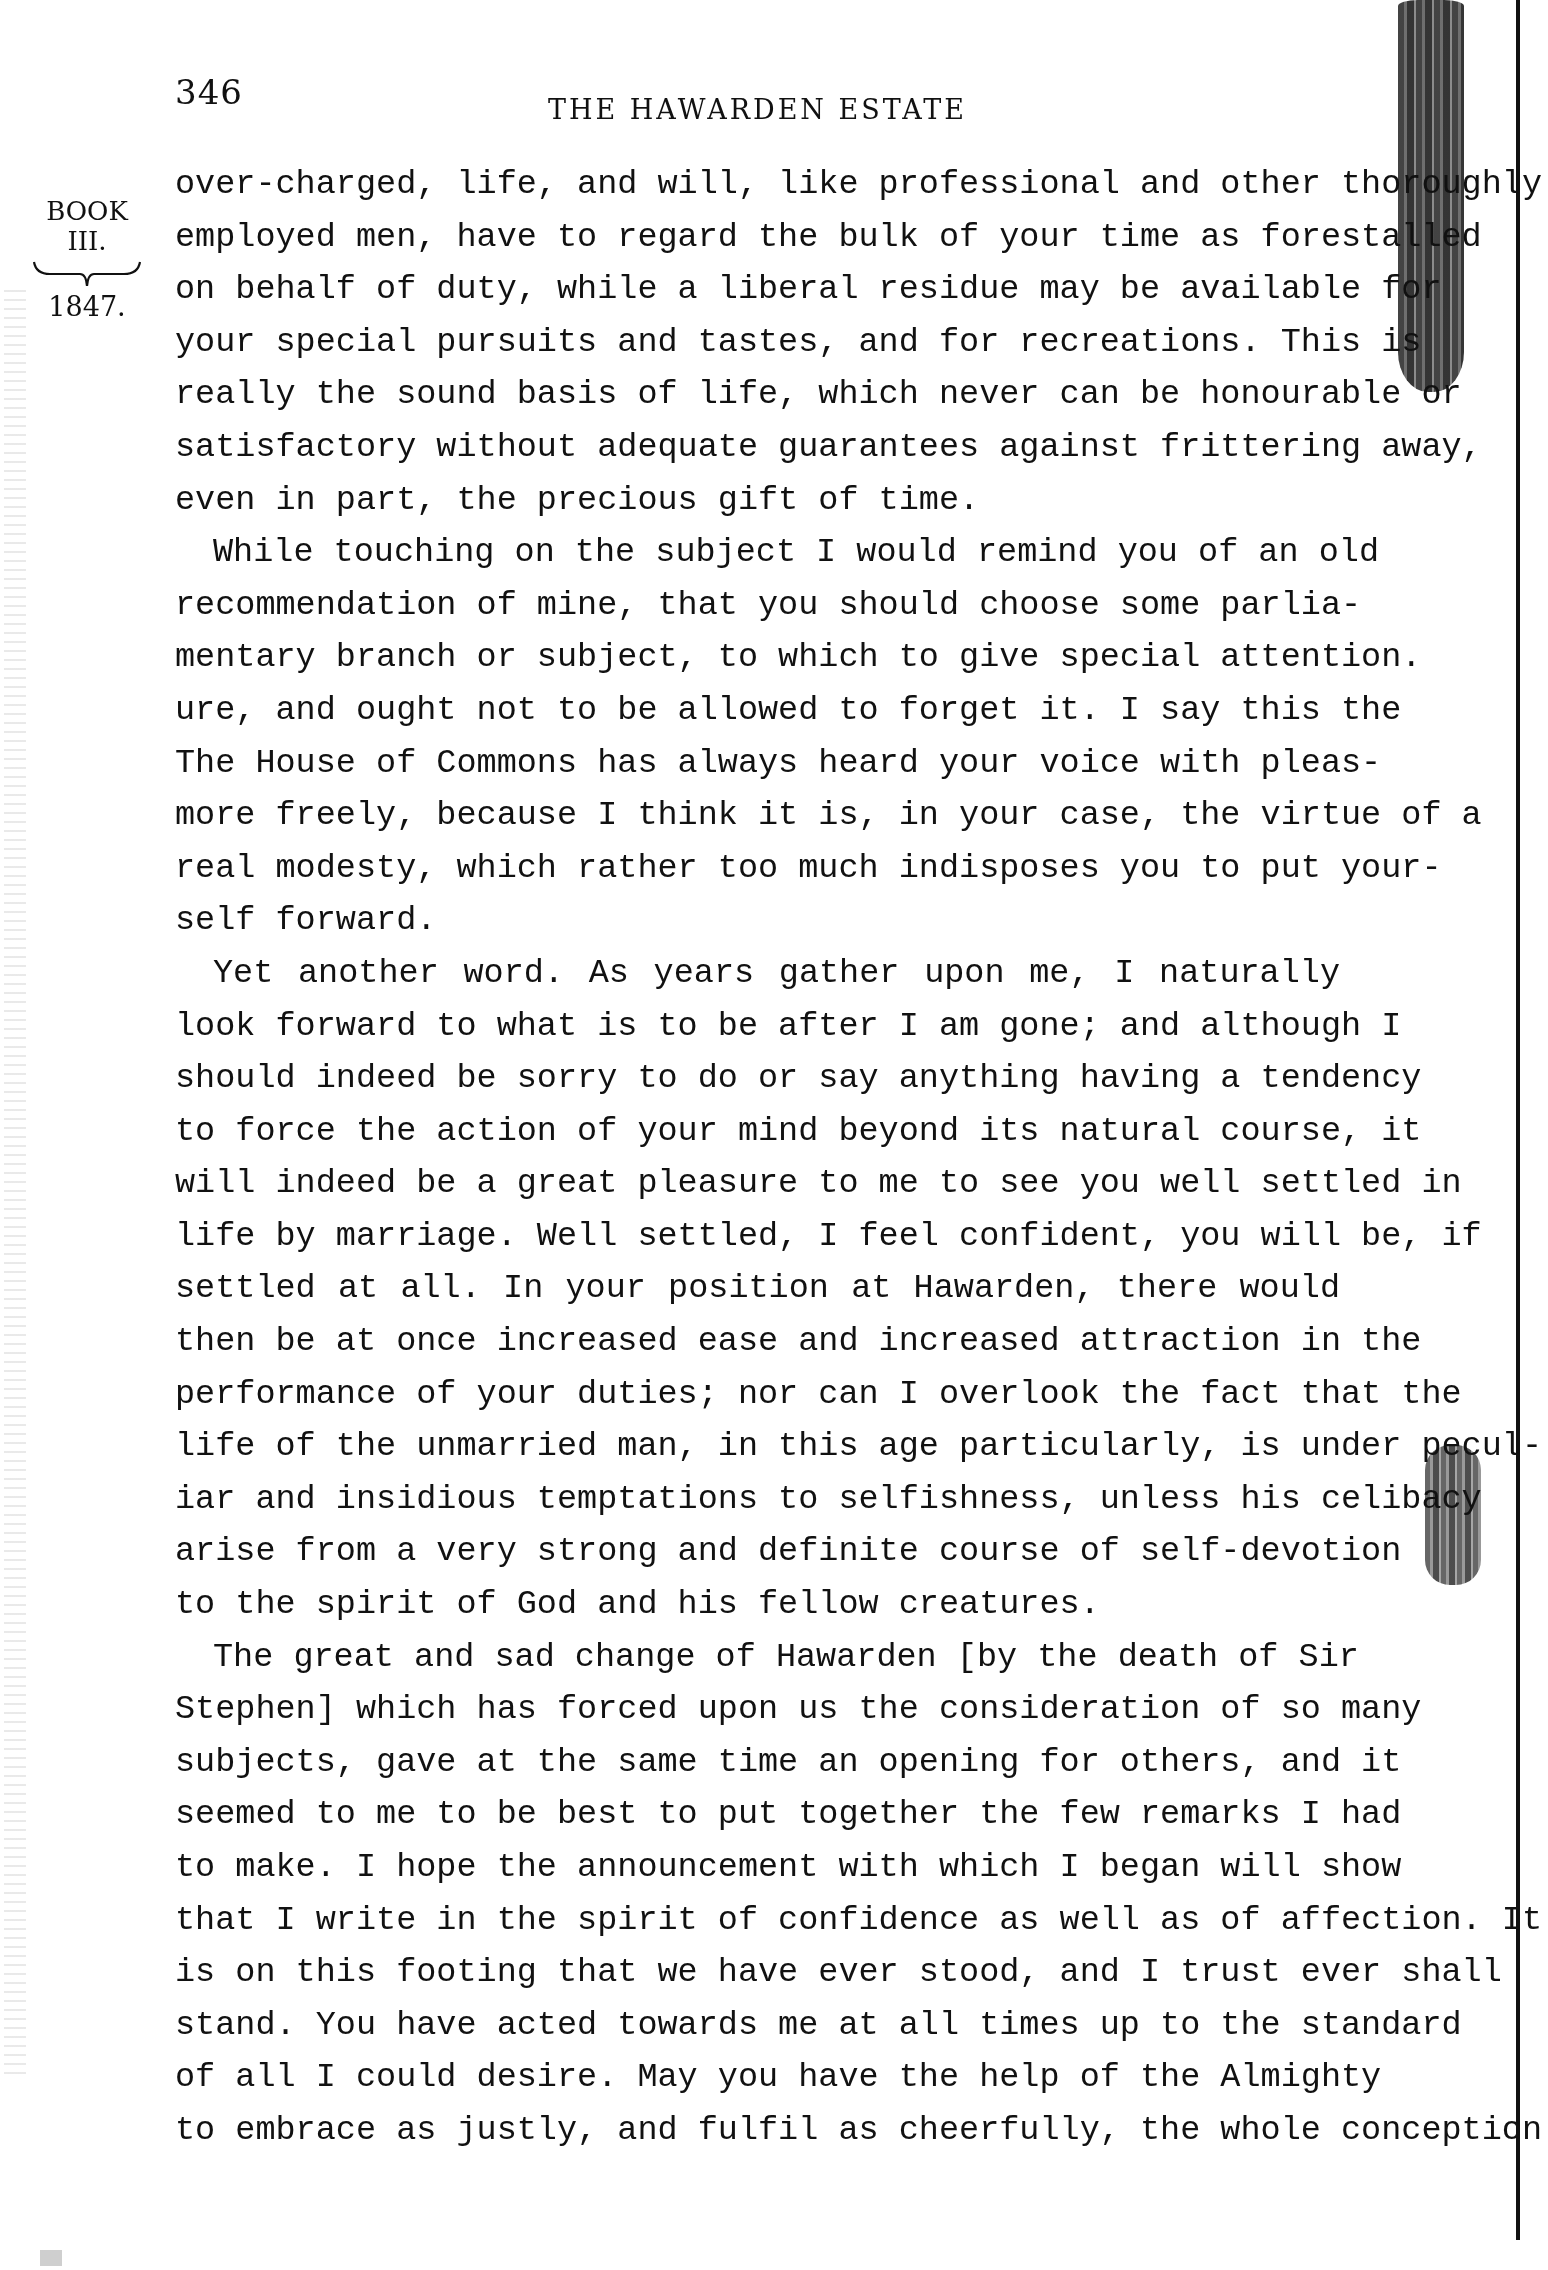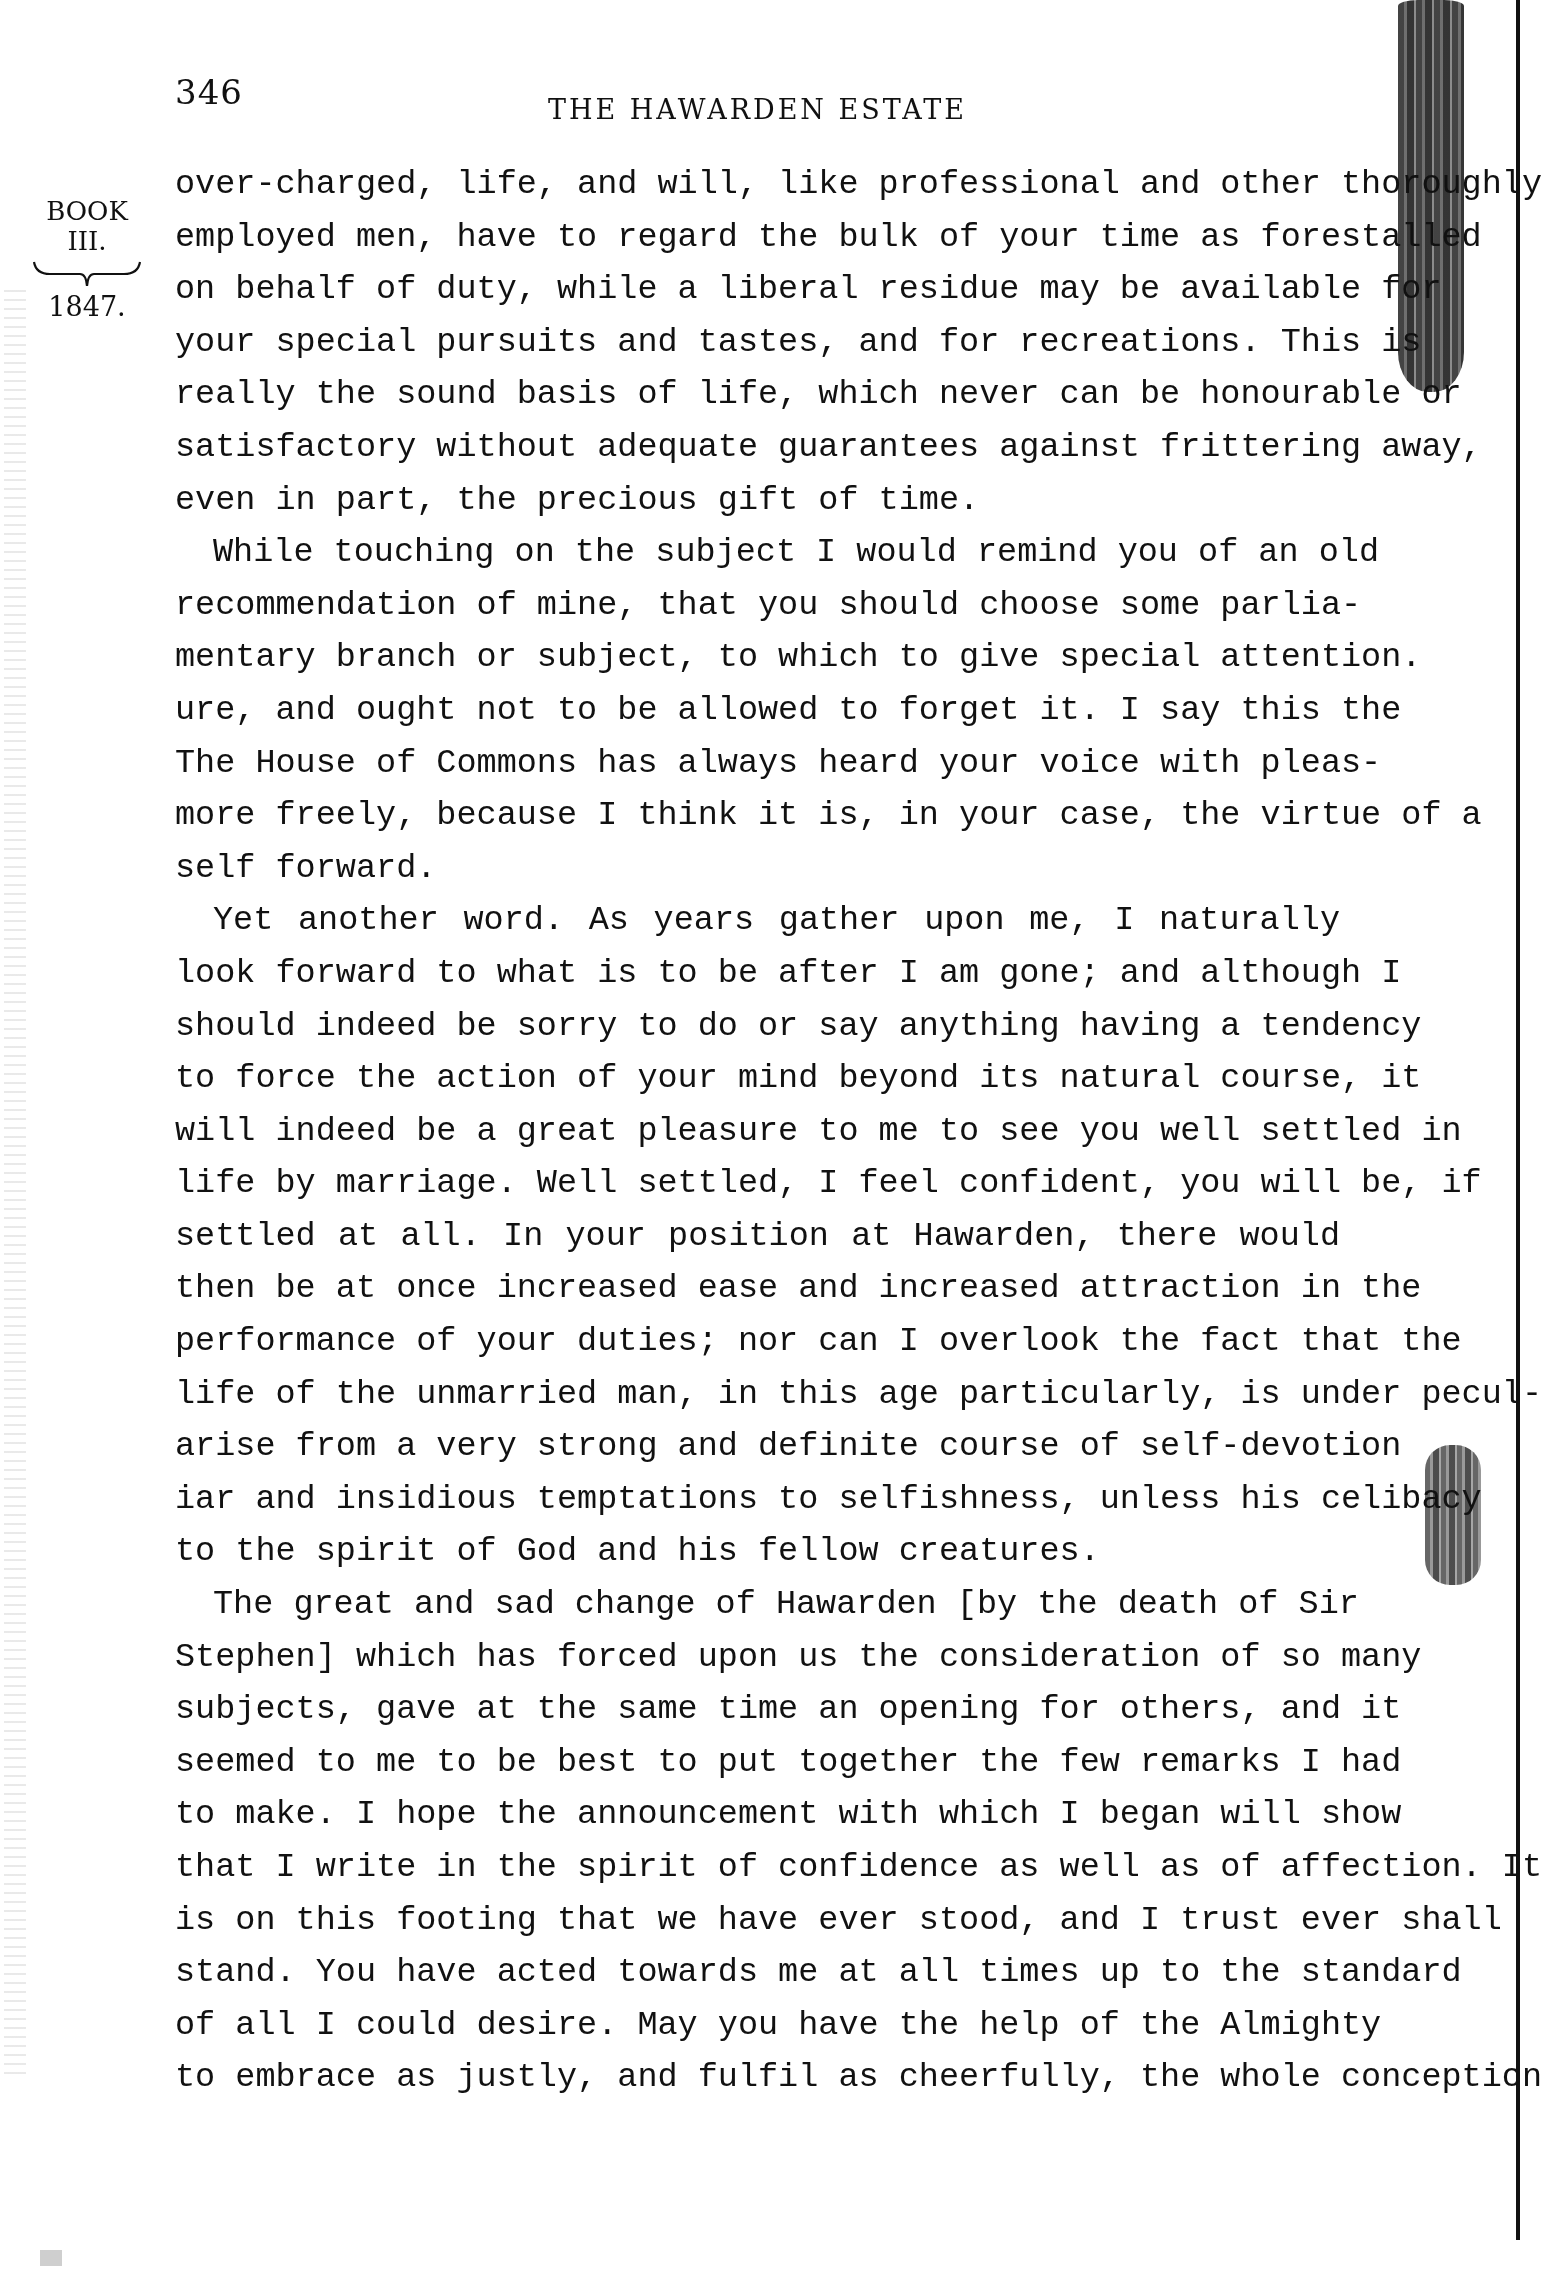--- a/index.html
+++ b/index.html
@@ -68,35 +68,36 @@
       <span class="line">satisfactory without adequate guarantees against frittering away,</span>
       <span class="line last">even in part, the precious gift of time.</span>
     </p>
   <p id="para-1">
       <span class="line indent">While touching on the subject I would remind you of an old</span>
       <span class="line">recommendation of mine, that you should choose some parlia-</span>
       <span class="line">mentary branch or subject, to which to give special attention.</span>
       <span class="line">ure, and ought not to be allowed to forget it.  I say this the</span>
       <span class="line">The House of Commons has always heard your voice with pleas-</span>
       <span class="line">more freely, because I think it is, in your case, the virtue of a</span>
+      <span class="line">real modesty, which rather too much indisposes you to put your-</span>
       <span class="line last">self forward.</span>
     </p>
   <p id="para-2">
       <span class="line indent">Yet another word.  As years gather upon me, I naturally</span>
       <span class="line">look forward to what is to be after I am gone; and although I</span>
       <span class="line">should indeed be sorry to do or say anything having a tendency</span>
       <span class="line">to force the action of your mind beyond its natural course, it</span>
       <span class="line">will indeed be a great pleasure to me to see you well settled in</span>
       <span class="line">life by marriage.  Well settled, I feel confident, you will be, if</span>
       <span class="line">settled at all.  In your position at Hawarden, there would</span>
       <span class="line">then be at once increased ease and increased attraction in the</span>
       <span class="line">performance of your duties; nor can I overlook the fact that the</span>
       <span class="line">life of the unmarried man, in this age particularly, is under pecul-</span>
+      <span class="line">iar and insidious temptations to selfishness, unless his celibacy</span>
       <span class="line">arise from a very strong and definite course of self-devotion</span>
-      <span class="line">iar and insidious temptations to selfishness, unless his celibacy</span>
       <span class="line last">to the spirit of God and his fellow creatures.</span>
     </p>
   <p id="para-3">
       <span class="line indent">The great and sad change of Hawarden [by the death of Sir</span>
       <span class="line">Stephen] which has forced upon us the consideration of so many</span>
       <span class="line">subjects, gave at the same time an opening for others, and it</span>
       <span class="line">seemed to me to be best to put together the few remarks I had</span>
       <span class="line">to make.  I hope the announcement with which I began will show</span>
       <span class="line">that I write in the spirit of confidence as well as of affection.  It</span>
       <span class="line">is on this footing that we have ever stood, and I trust ever shall</span>

